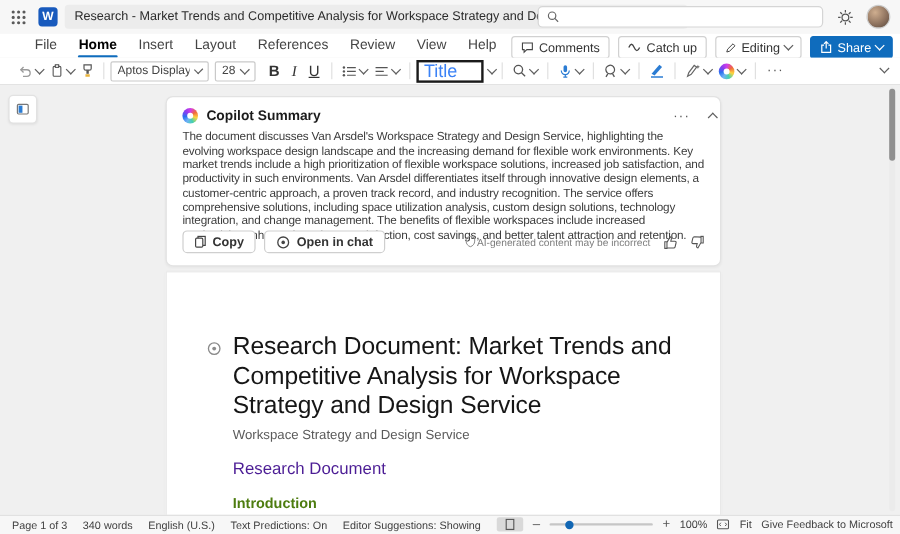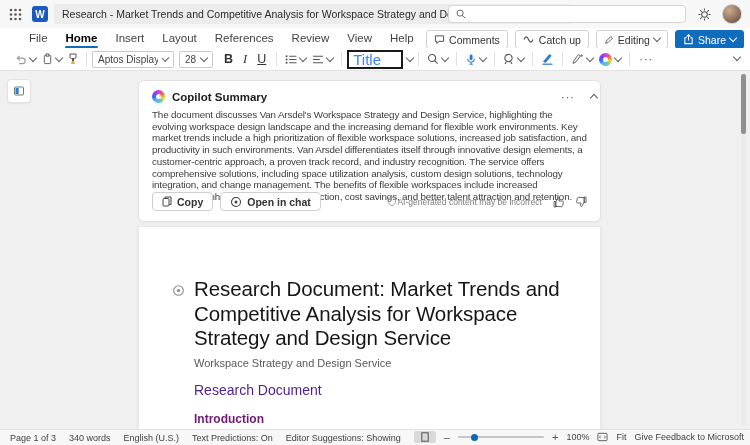--- a/index.html
+++ b/index.html
@@ -66,21 +66,21 @@
   .discl{display:flex;align-items:center;gap:0;font-size:8.5px;color:#7c7c7c;}
   .thumbs{display:flex;align-items:center;gap:10px;margin-left:11px;}
   
   .page{position:absolute;left:138px;top:155px;width:463px;height:204px;background:#fff;border:1px solid #e8e8e8;
         box-sizing:border-box;box-shadow:0 1px 3px rgba(0,0,0,.07);overflow:hidden;}
   .mg-icon{position:absolute;left:33px;top:57px;}
   .doc-title{position:absolute;left:55px;top:50px;width:382px;font-size:20.5px;line-height:24.5px;
              color:#161616;letter-spacing:-0.1px;}
   .doc-sub{position:absolute;left:55px;top:130px;font-size:11px;color:#5a5a5a;}
   .doc-h1{position:absolute;left:55px;top:155px;font-size:14px;color:#4c1d95;}
-  .doc-h2{position:absolute;left:55px;top:185px;font-size:12px;font-weight:700;color:#701a75;}
+  .doc-h2{position:absolute;left:55px;top:185px;font-size:12px;font-weight:700;color:#4d7c0f;}
   
   .sb-track{position:absolute;right:4px;top:2px;bottom:4px;width:5px;background:#ebebeb;border-radius:3px;}
   .sb-thumb{position:absolute;right:4px;top:3px;width:5px;height:60px;background:#8f8f8f;border-radius:3px;}
   
   .statusbar{position:absolute;left:0;right:0;bottom:0;height:15px;background:#f7f7f7;border-top:1px solid #e1e1e1;
              display:flex;align-items:center;font-size:9px;color:#3f3f3f;}
   .sb-left{display:flex;align-items:center;gap:13px;margin-left:10px;white-space:nowrap;}
   .sb-right{position:absolute;right:6px;top:0;height:14px;display:flex;align-items:center;gap:8px;white-space:nowrap;}
   .view-btn{width:22px;height:12px;background:#d9d9d9;border-radius:2px;display:flex;align-items:center;justify-content:center;}
   .zslider{width:86px;height:2px;background:#c6c6c6;position:relative;border-radius:1px;}

